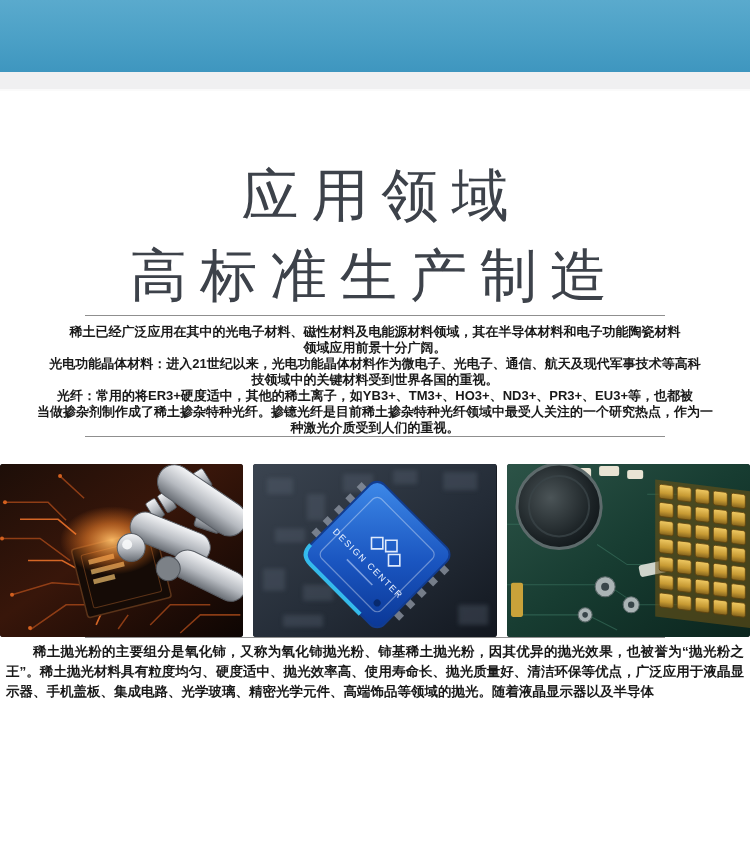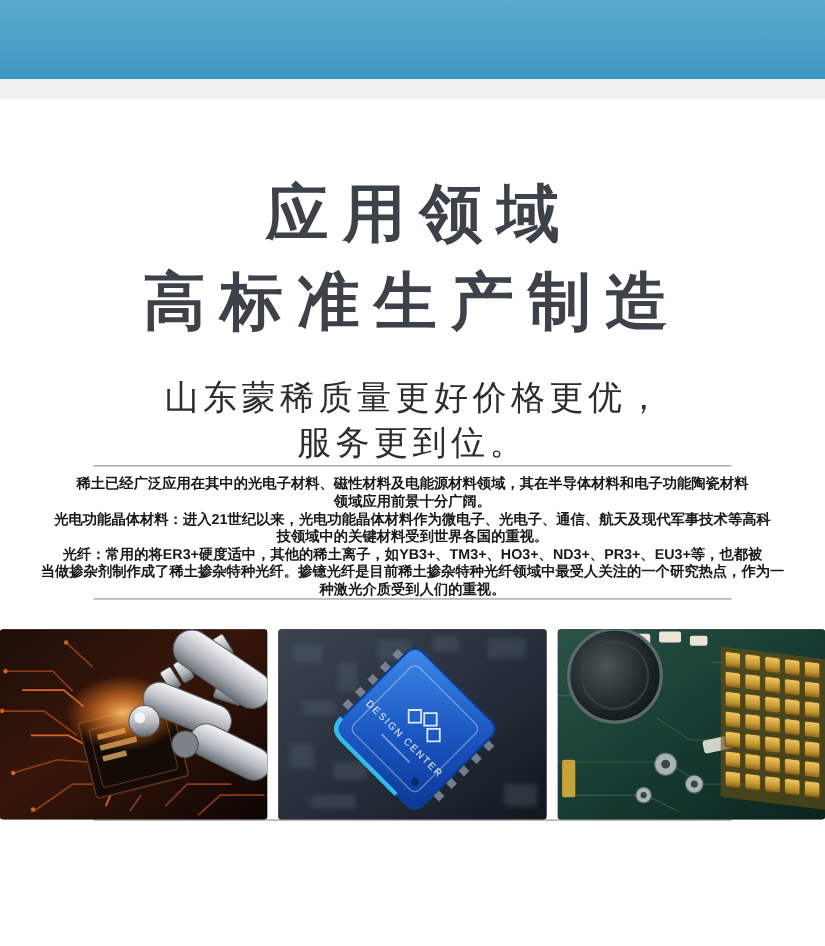--- a/index.html
+++ b/index.html
@@ -8,21 +8,21 @@
     font-family:"Liberation Sans","DejaVu Sans",sans-serif;
     color:#1a1a1a;
   }
   .banner{
     height:72px;
     background:linear-gradient(180deg,var(--header-top,#5aaacd) 0%,#4ba0c6 55%,var(--header-bottom,#3e96bf) 100%);
   }
   .strip{height:17px;background:var(--strip,#f0f0f1);border-bottom:2px solid #fafafa}
   .title{
     margin:64px 0 0;text-align:center;white-space:pre-line;
-    font-size:57px;line-height:80px;font-weight:700;color:var(--title,#3d424a);
+    font-size:57px;line-height:80px;font-weight:400;color:var(--title,#3d424a);
     letter-spacing:13px;text-indent:13px;
   }
   .subtitle{
     margin:26px 0 0;text-align:center;white-space:pre-line;
     font-size:31px;line-height:41px;font-weight:400;color:#2d2d2d;
     letter-spacing:4px;text-indent:4px;
   }
   hr.rule{border:none;border-top:1px solid var(--divider,#8f8f8f);width:580px;margin:0 auto;height:0}
   .rule-top{margin-top:24px}
   .rule-mid{margin-top:0}
@@ -41,22 +41,20 @@
 </style>
 </head>
 <body>
 
 <header class="banner"></header>
 <div class="strip"></div>
 
 <main>
   <h1 class="title">应用领域
 高标准生产制造</h1>
-  <h2 class="subtitle">山东蒙稀质量更好价格更优，
-服务更到位。</h2>
 
   <hr class="rule rule-top">
 
   <section class="intro">稀土已经广泛应用在其中的光电子材料、磁性材料及电能源材料领域，其在半导体材料和电子功能陶瓷材料
 领域应用前景十分广阔。
 光电功能晶体材料：进入21世纪以来，光电功能晶体材料作为微电子、光电子、通信、航天及现代军事技术等高科
 技领域中的关键材料受到世界各国的重视。
 光纤：常用的将ER3+硬度适中，其他的稀土离子，如YB3+、TM3+、HO3+、ND3+、PR3+、EU3+等，也都被
 当做掺杂剂制作成了稀土掺杂特种光纤。掺镱光纤是目前稀土掺杂特种光纤领域中最受人关注的一个研究热点，作为一
 种激光介质受到人们的重视。</section>
@@ -280,13 +278,14 @@
               <rect x="72" y="108" width="14" height="14" rx="2"></rect>
           </g>
         </g>
       </svg>
     </figure>
 
   </div>
 
   <hr class="rule rule-bottom">
 
+  <p class="polish">稀土抛光粉的主要组分是氧化铈，又称为氧化铈抛光粉、铈基稀土抛光粉，因其优异的抛光效果，也被誉为“抛光粉之王”。稀土抛光材料具有粒度均匀、硬度适中、抛光效率高、使用寿命长、抛光质量好、清洁环保等优点，广泛应用于液晶显示器、手机盖板、集成电路、光学玻璃、精密光学元件、高端饰品等领域的抛光。随着液晶显示器以及半导体</p>
 </main>
 
 </body></html>

